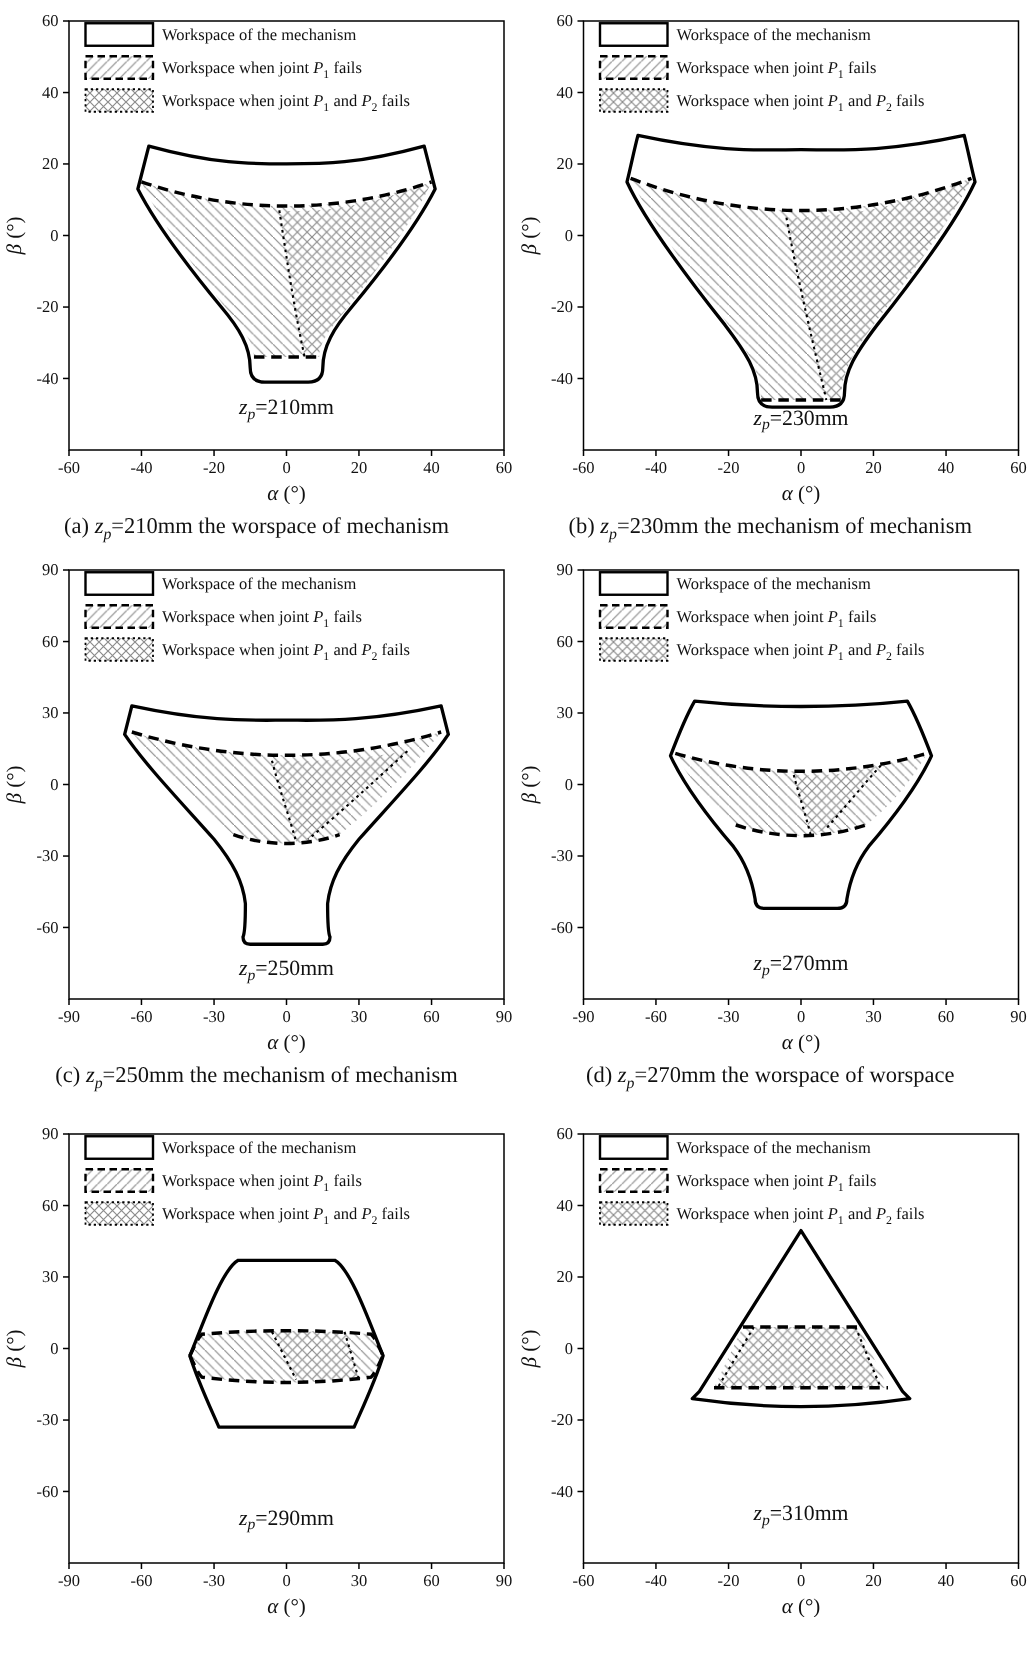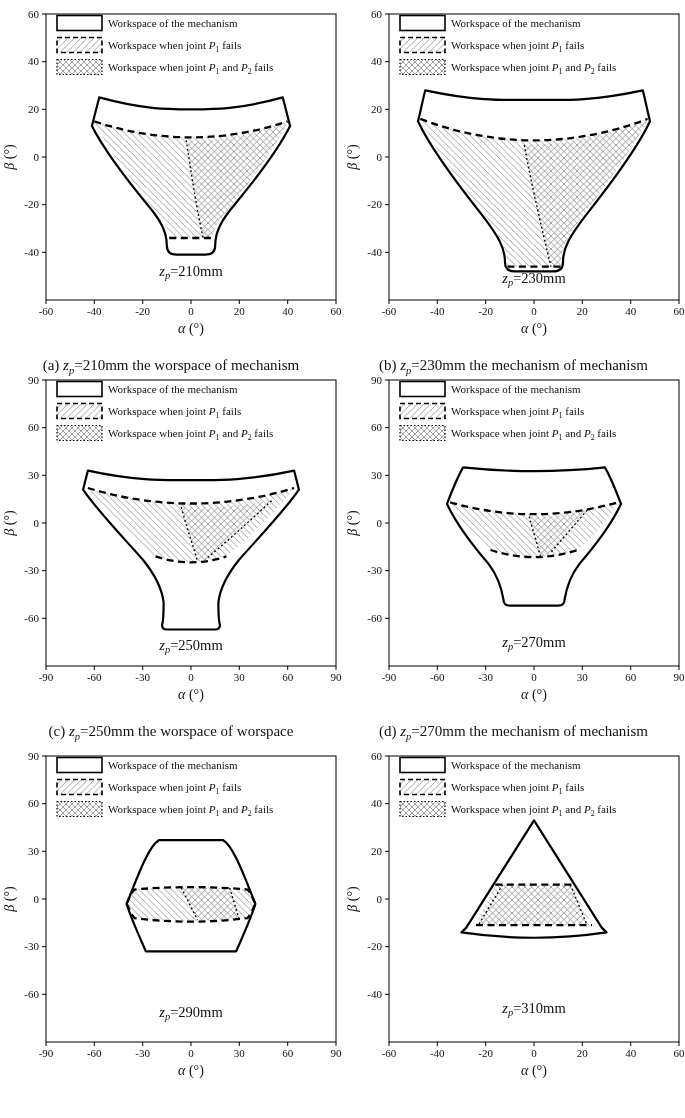--- a/index.html
+++ b/index.html
@@ -16,21 +16,21 @@
     width:685px;
   }
   figure.subplot{
     margin:0;padding:2px 0 0 0;
     display:flex;flex-direction:column;align-items:center;
   }
   .plot-holder{width:342px;height:334px;}
   figcaption.caption{
     font-size:15px;
     line-height:20px;
-    margin-top:19px;
+    margin-top:5px;
     text-align:center;
     white-space:nowrap;
   }
   .it{font-style:italic;}
   .sb{font-size:70%;vertical-align:sub;}
   svg text{fill:#111;}
 </style>
 </head>
 <body>
 
@@ -219,21 +219,21 @@
           <g font-size="11">
             <rect x="57" y="13.5" width="45" height="15" fill="#ffffff" stroke="#000000" stroke-width="1.6"></rect>
             <text x="108" y="24.7"><tspan>Workspace of the mechanism</tspan></text>
             <rect x="57" y="35.5" width="45" height="15" fill="url(#hB2)" stroke="#000000" stroke-width="1.6" stroke-dasharray="5 3"></rect>
             <text x="108" y="46.7"><tspan>Workspace when joint </tspan><tspan font-style="italic">P</tspan><tspan font-size="7.9" dy="3">1</tspan><tspan dy="-3"> fails</tspan></text>
             <rect x="57" y="57.5" width="45" height="15" fill="url(#hX2)" stroke="#000000" stroke-width="1.2" stroke-dasharray="1.5 2"></rect>
             <text x="108" y="68.7"><tspan>Workspace when joint </tspan><tspan font-style="italic">P</tspan><tspan font-size="7.9" dy="3">1</tspan><tspan dy="-3"> and </tspan><tspan font-style="italic">P</tspan><tspan font-size="7.9" dy="3">2</tspan><tspan dy="-3"> fails</tspan></text>
           </g>
           <text font-size="14.5" text-anchor="middle" x="191.0" y="282.1"><tspan font-style="italic">z</tspan><tspan font-style="italic" font-size="10.4" dy="3">p</tspan><tspan dy="-3">=250mm</tspan></text>
         </svg></div>
-    <figcaption class="caption"><span>(c)  </span><span class="it">z</span><span class="it sb">p</span><span>=250mm the worspace of worspace</span></figcaption>
+    <figcaption class="caption"><span>(c)  </span><span class="it">z</span><span class="it sb">p</span><span>=250mm the mechanism of mechanism</span></figcaption>
   </figure>
   <figure class="subplot">
     <div class="plot-holder"><svg width="342" height="334" viewBox="0 0 342 334" font-family="Liberation Serif, DejaVu Serif, serif">
           <defs>
             <pattern id="hA3" patternUnits="userSpaceOnUse" width="6.5" height="6.5">
               <path d="M0,0 L6.5,6.5" stroke="#8c8c8c" stroke-width="0.8"></path>
             </pattern>
             <pattern id="hB3" patternUnits="userSpaceOnUse" width="6.5" height="6.5">
               <path d="M0,6.5 L6.5,0" stroke="#8c8c8c" stroke-width="0.8"></path>
             </pattern>
@@ -284,21 +284,21 @@
           <g font-size="11">
             <rect x="57" y="13.5" width="45" height="15" fill="#ffffff" stroke="#000000" stroke-width="1.6"></rect>
             <text x="108" y="24.7"><tspan>Workspace of the mechanism</tspan></text>
             <rect x="57" y="35.5" width="45" height="15" fill="url(#hB3)" stroke="#000000" stroke-width="1.6" stroke-dasharray="5 3"></rect>
             <text x="108" y="46.7"><tspan>Workspace when joint </tspan><tspan font-style="italic">P</tspan><tspan font-size="7.9" dy="3">1</tspan><tspan dy="-3"> fails</tspan></text>
             <rect x="57" y="57.5" width="45" height="15" fill="url(#hX3)" stroke="#000000" stroke-width="1.2" stroke-dasharray="1.5 2"></rect>
             <text x="108" y="68.7"><tspan>Workspace when joint </tspan><tspan font-style="italic">P</tspan><tspan font-size="7.9" dy="3">1</tspan><tspan dy="-3"> and </tspan><tspan font-style="italic">P</tspan><tspan font-size="7.9" dy="3">2</tspan><tspan dy="-3"> fails</tspan></text>
           </g>
           <text font-size="14.5" text-anchor="middle" x="191.0" y="278.9"><tspan font-style="italic">z</tspan><tspan font-style="italic" font-size="10.4" dy="3">p</tspan><tspan dy="-3">=270mm</tspan></text>
         </svg></div>
-    <figcaption class="caption"><span>(d)  </span><span class="it">z</span><span class="it sb">p</span><span>=270mm the mechanism of mechanism</span></figcaption>
+    <figcaption class="caption"><span>(d)  </span><span class="it">z</span><span class="it sb">p</span><span>=270mm the worspace of worspace</span></figcaption>
   </figure>
   <figure class="subplot">
     <div class="plot-holder"><svg width="342" height="334" viewBox="0 0 342 334" font-family="Liberation Serif, DejaVu Serif, serif">
           <defs>
             <pattern id="hA4" patternUnits="userSpaceOnUse" width="6.5" height="6.5">
               <path d="M0,0 L6.5,6.5" stroke="#8c8c8c" stroke-width="0.8"></path>
             </pattern>
             <pattern id="hB4" patternUnits="userSpaceOnUse" width="6.5" height="6.5">
               <path d="M0,6.5 L6.5,0" stroke="#8c8c8c" stroke-width="0.8"></path>
             </pattern>

